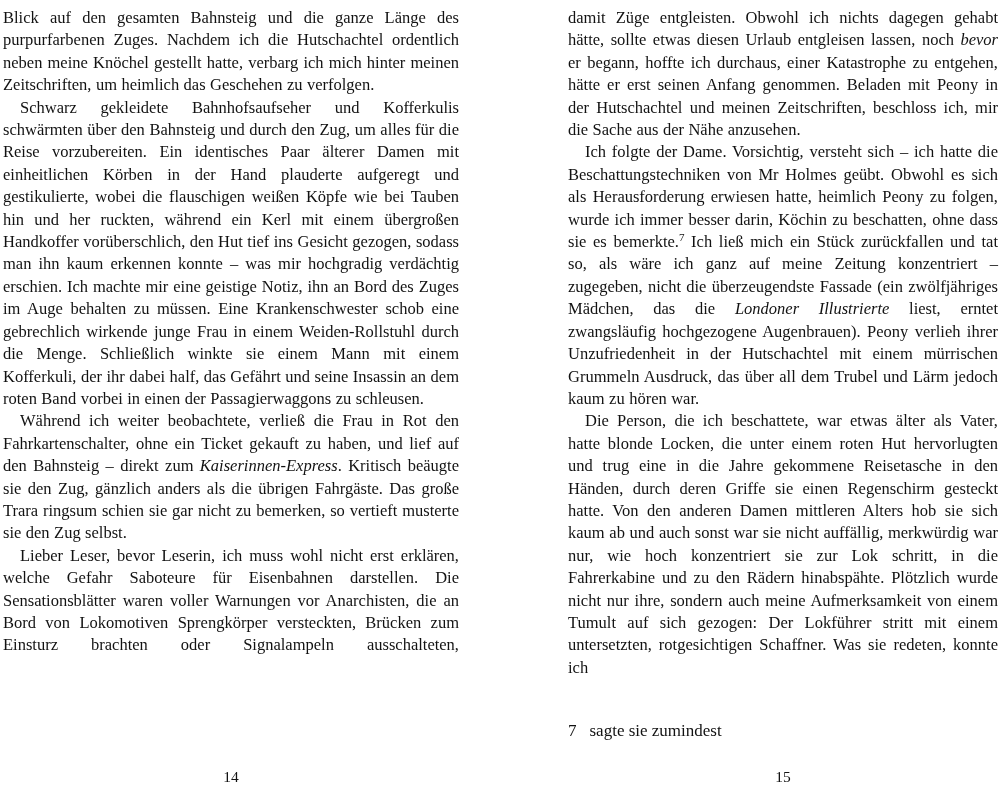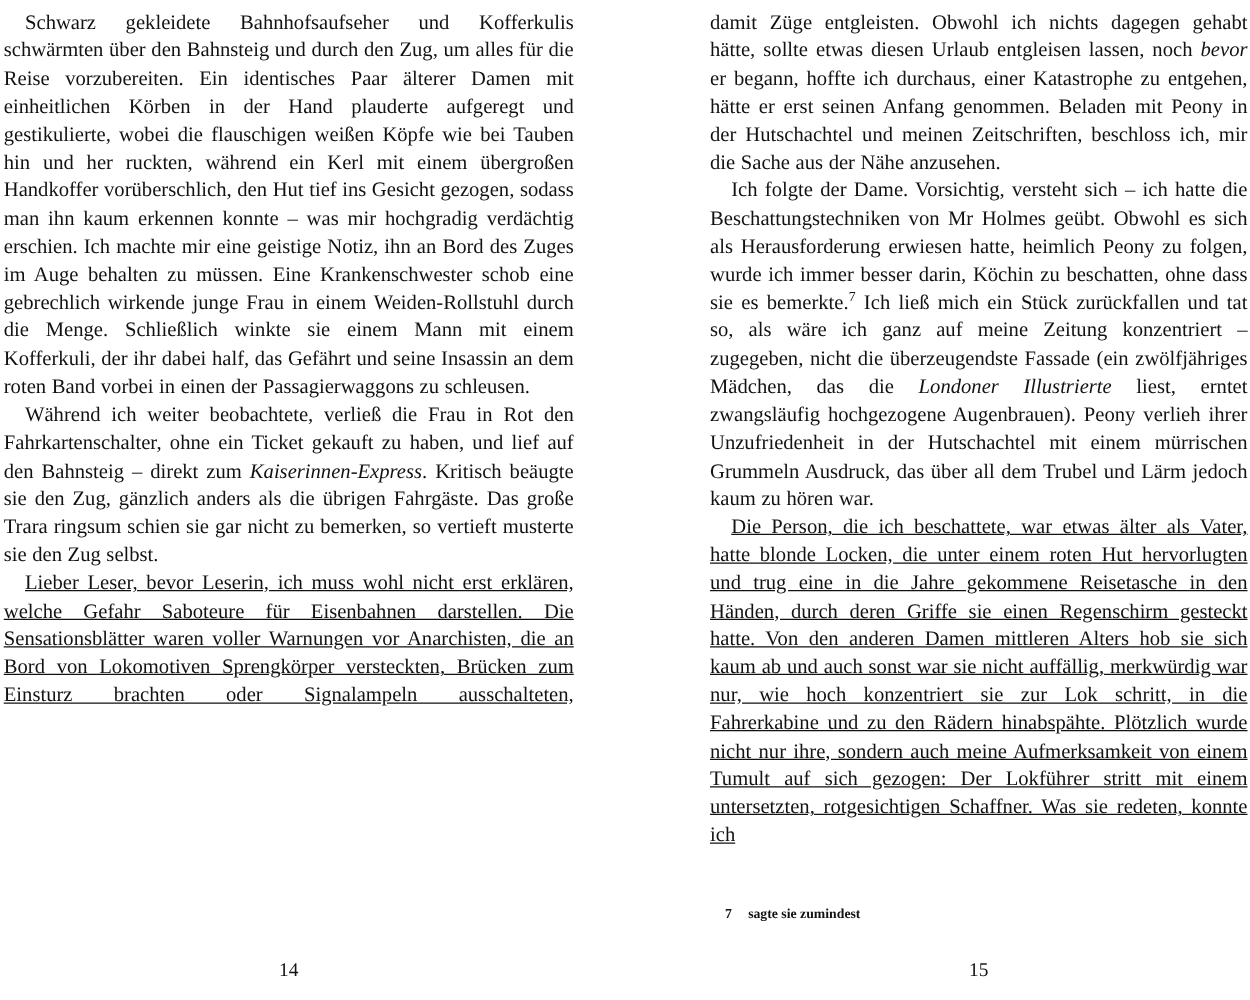--- a/index.html
+++ b/index.html
@@ -23,50 +23,50 @@
   .page-text {
     font-size: 16.5px;
     line-height: 22.4px;
     text-align: justify;
     hyphens: auto;
     -webkit-hyphens: auto;
     word-spacing: 0.02em;
   }
   .para { margin: 0; }
   .para.indent { text-indent: 17px; }
-  .para.flush { text-align-last: justify; text-decoration: underline; }
+  .para.flush { text-align-last: justify; }
   em { }
   sup {
     font-size: 11px;
     line-height: 0;
     vertical-align: super;
   }
   .footnote {
     position: absolute;
-    left: 12px; bottom: 60px;
-    font-size: 11px;
+    left: 0; bottom: 60px;
+    font-size: 17px;
     line-height: 18px;
-    font-weight: bold;
   }
   .footnote .fn-num { margin-right: 13px; }
   .page-number {
     position: absolute;
     left: 0; bottom: 14px;
     width: 100%;
     text-align: center;
     font-size: 15.5px;
   }
 </style>
 </head>
 <body>
 
 <div class="spread">
 
   <div class="page col-left">
     <div class="page-text">
+        <p class="para"><span>Blick auf den gesamten Bahnsteig und die ganze Länge des purpurfarbenen Zuges. Nachdem ich die Hutschachtel ordentlich neben meine Knöchel gestellt hatte, verbarg ich mich hinter meinen Zeitschriften, um heimlich das Geschehen zu verfolgen.</span></p>
         <p class="para indent"><span>Schwarz gekleidete Bahnhofsaufseher und Kofferkulis schwärmten über den Bahnsteig und durch den Zug, um alles für die Reise vorzubereiten. Ein identisches Paar älterer Damen mit einheitlichen Körben in der Hand plauderte aufgeregt und gestikulierte, wobei die flauschigen weißen Köpfe wie bei Tauben hin und her ruckten, während ein Kerl mit einem übergroßen Handkoffer vorüberschlich, den Hut tief ins Gesicht gezogen, sodass man ihn kaum erkennen konnte – was mir hochgradig verdächtig erschien. Ich machte mir eine geistige Notiz, ihn an Bord des Zuges im Auge behalten zu müssen. Eine Krankenschwester schob eine gebrechlich wirkende junge Frau in einem Weiden-Rollstuhl durch die Menge. Schließlich winkte sie einem Mann mit einem Kofferkuli, der ihr dabei half, das Gefährt und seine Insassin an dem roten Band vorbei in einen der Passagierwaggons zu schleusen.</span></p>
         <p class="para indent"><span>Während ich weiter beobachtete, verließ die Frau in Rot den Fahrkartenschalter, ohne ein Ticket gekauft zu haben, und lief auf den Bahnsteig – direkt zum </span><em>Kaiserinnen-Express</em><span>. Kritisch beäugte sie den Zug, gänzlich anders als die übrigen Fahrgäste. Das große Trara ringsum schien sie gar nicht zu bemerken, so vertieft musterte sie den Zug selbst.</span></p>
         <p class="para indent flush"><span>Lieber Leser, bevor Leserin, ich muss wohl nicht erst erklären, welche Gefahr Saboteure für Eisenbahnen darstellen. Die Sensationsblätter waren voller Warnungen vor Anarchisten, die an Bord von Lokomotiven Sprengkörper versteckten, Brücken zum Einsturz brachten oder Signalampeln ausschalteten,</span></p>
       </div>
     <div class="page-number">14</div>
   </div>
 
   <div class="page col-right">
     <div class="page-text">
         <p class="para"><span>damit Züge entgleisten. Obwohl ich nichts dagegen gehabt hätte, sollte etwas diesen Urlaub entgleisen lassen, noch </span><em>bevor</em><span> er begann, hoffte ich durchaus, einer Katastrophe zu entgehen, hätte er erst seinen Anfang genommen. Beladen mit Peony in der Hutschachtel und meinen Zeitschriften, beschloss ich, mir die Sache aus der Nähe anzusehen.</span></p>

